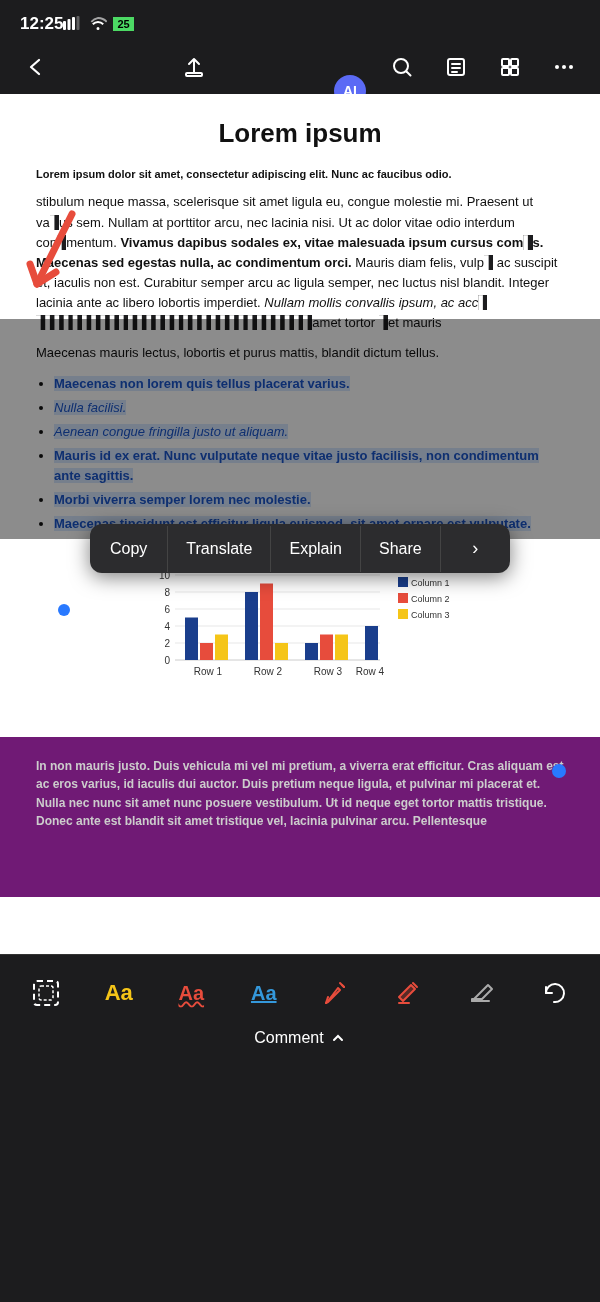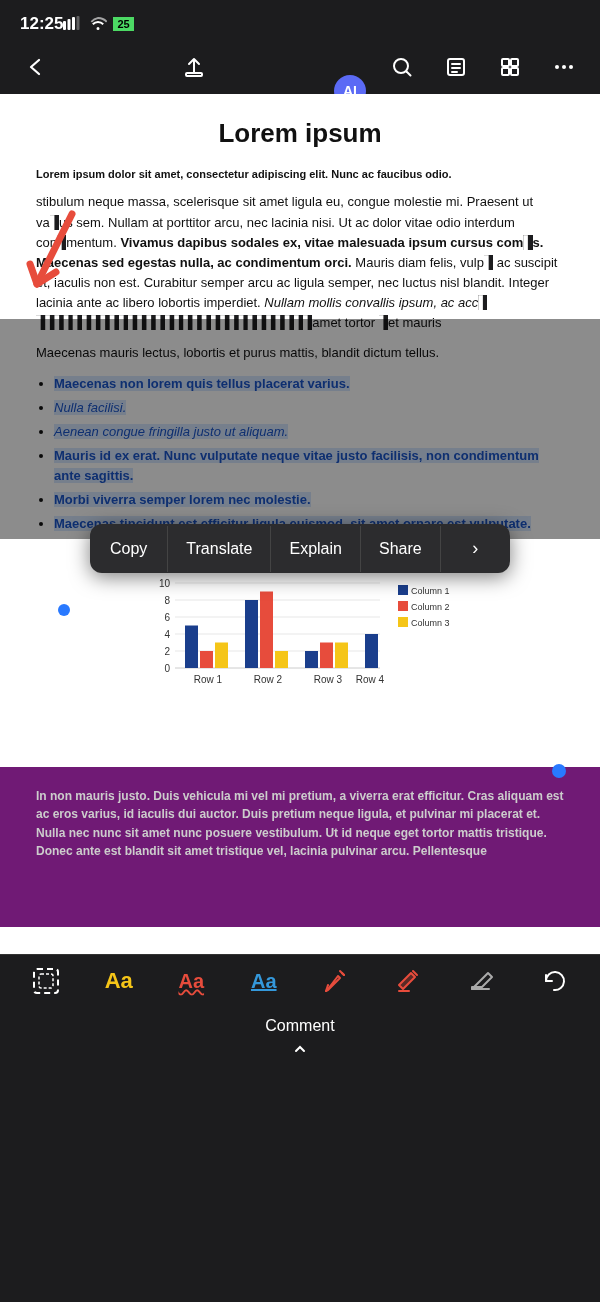--- a/index.html
+++ b/index.html
@@ -80,21 +80,21 @@
 
     
     .doc-wrapper {
       background: #fff;
       margin: 0;
       padding: 0;
       min-height: 860px;
       position: relative;
     }
     .doc-content {
-      padding: 24px 36px 32px;
+      padding: 24px 36px 10px;
     }
     .doc-title {
       font-size: 26px;
       font-weight: 700;
       text-align: center;
       margin-bottom: 18px;
       color: #111;
     }
     .doc-heading {
       font-size: 11px;
@@ -209,21 +209,21 @@
     }
     .highlight-italic-blue {
       background: rgba(41,121,255,0.18);
       color: #1a56cc;
       font-style: italic;
     }
 
     
     .bullet-list {
       margin-left: 18px;
-      margin-bottom: 20px;
+      margin-bottom: 12px;
     }
     .bullet-list li {
       font-size: 13px;
       color: #111;
       line-height: 1.55;
       margin-bottom: 4px;
       list-style-type: disc;
     }
 
     
@@ -246,21 +246,21 @@
     }
     .dark-section .doc-body {
       color: #ccc;
       font-size: 12px;
     }
 
     
     .bottom-toolbar {
       background: #1c1c1e;
       border-top: 1px solid #333;
-      padding: 0 10px 4px;
+      padding: 12px 10px 4px;
     }
     .font-tools {
       display: flex;
       justify-content: space-around;
       align-items: center;
       padding: 4px 0 8px;
     }
     .font-tool {
       display: flex;
       align-items: center;
@@ -277,21 +277,20 @@
 
     .comment-bar {
       display: flex;
       justify-content: center;
       align-items: center;
       padding: 6px 0 10px;
       color: #fff;
       font-size: 16px;
       font-weight: 500;
       gap: 6px;
-      flex-direction: column;
     }
     .selection-box-icon {
       border: 2px dashed #fff;
       border-radius: 4px;
       width: 26px;
       height: 26px;
       display: inline-flex;
       align-items: center;
       justify-content: center;
     }

